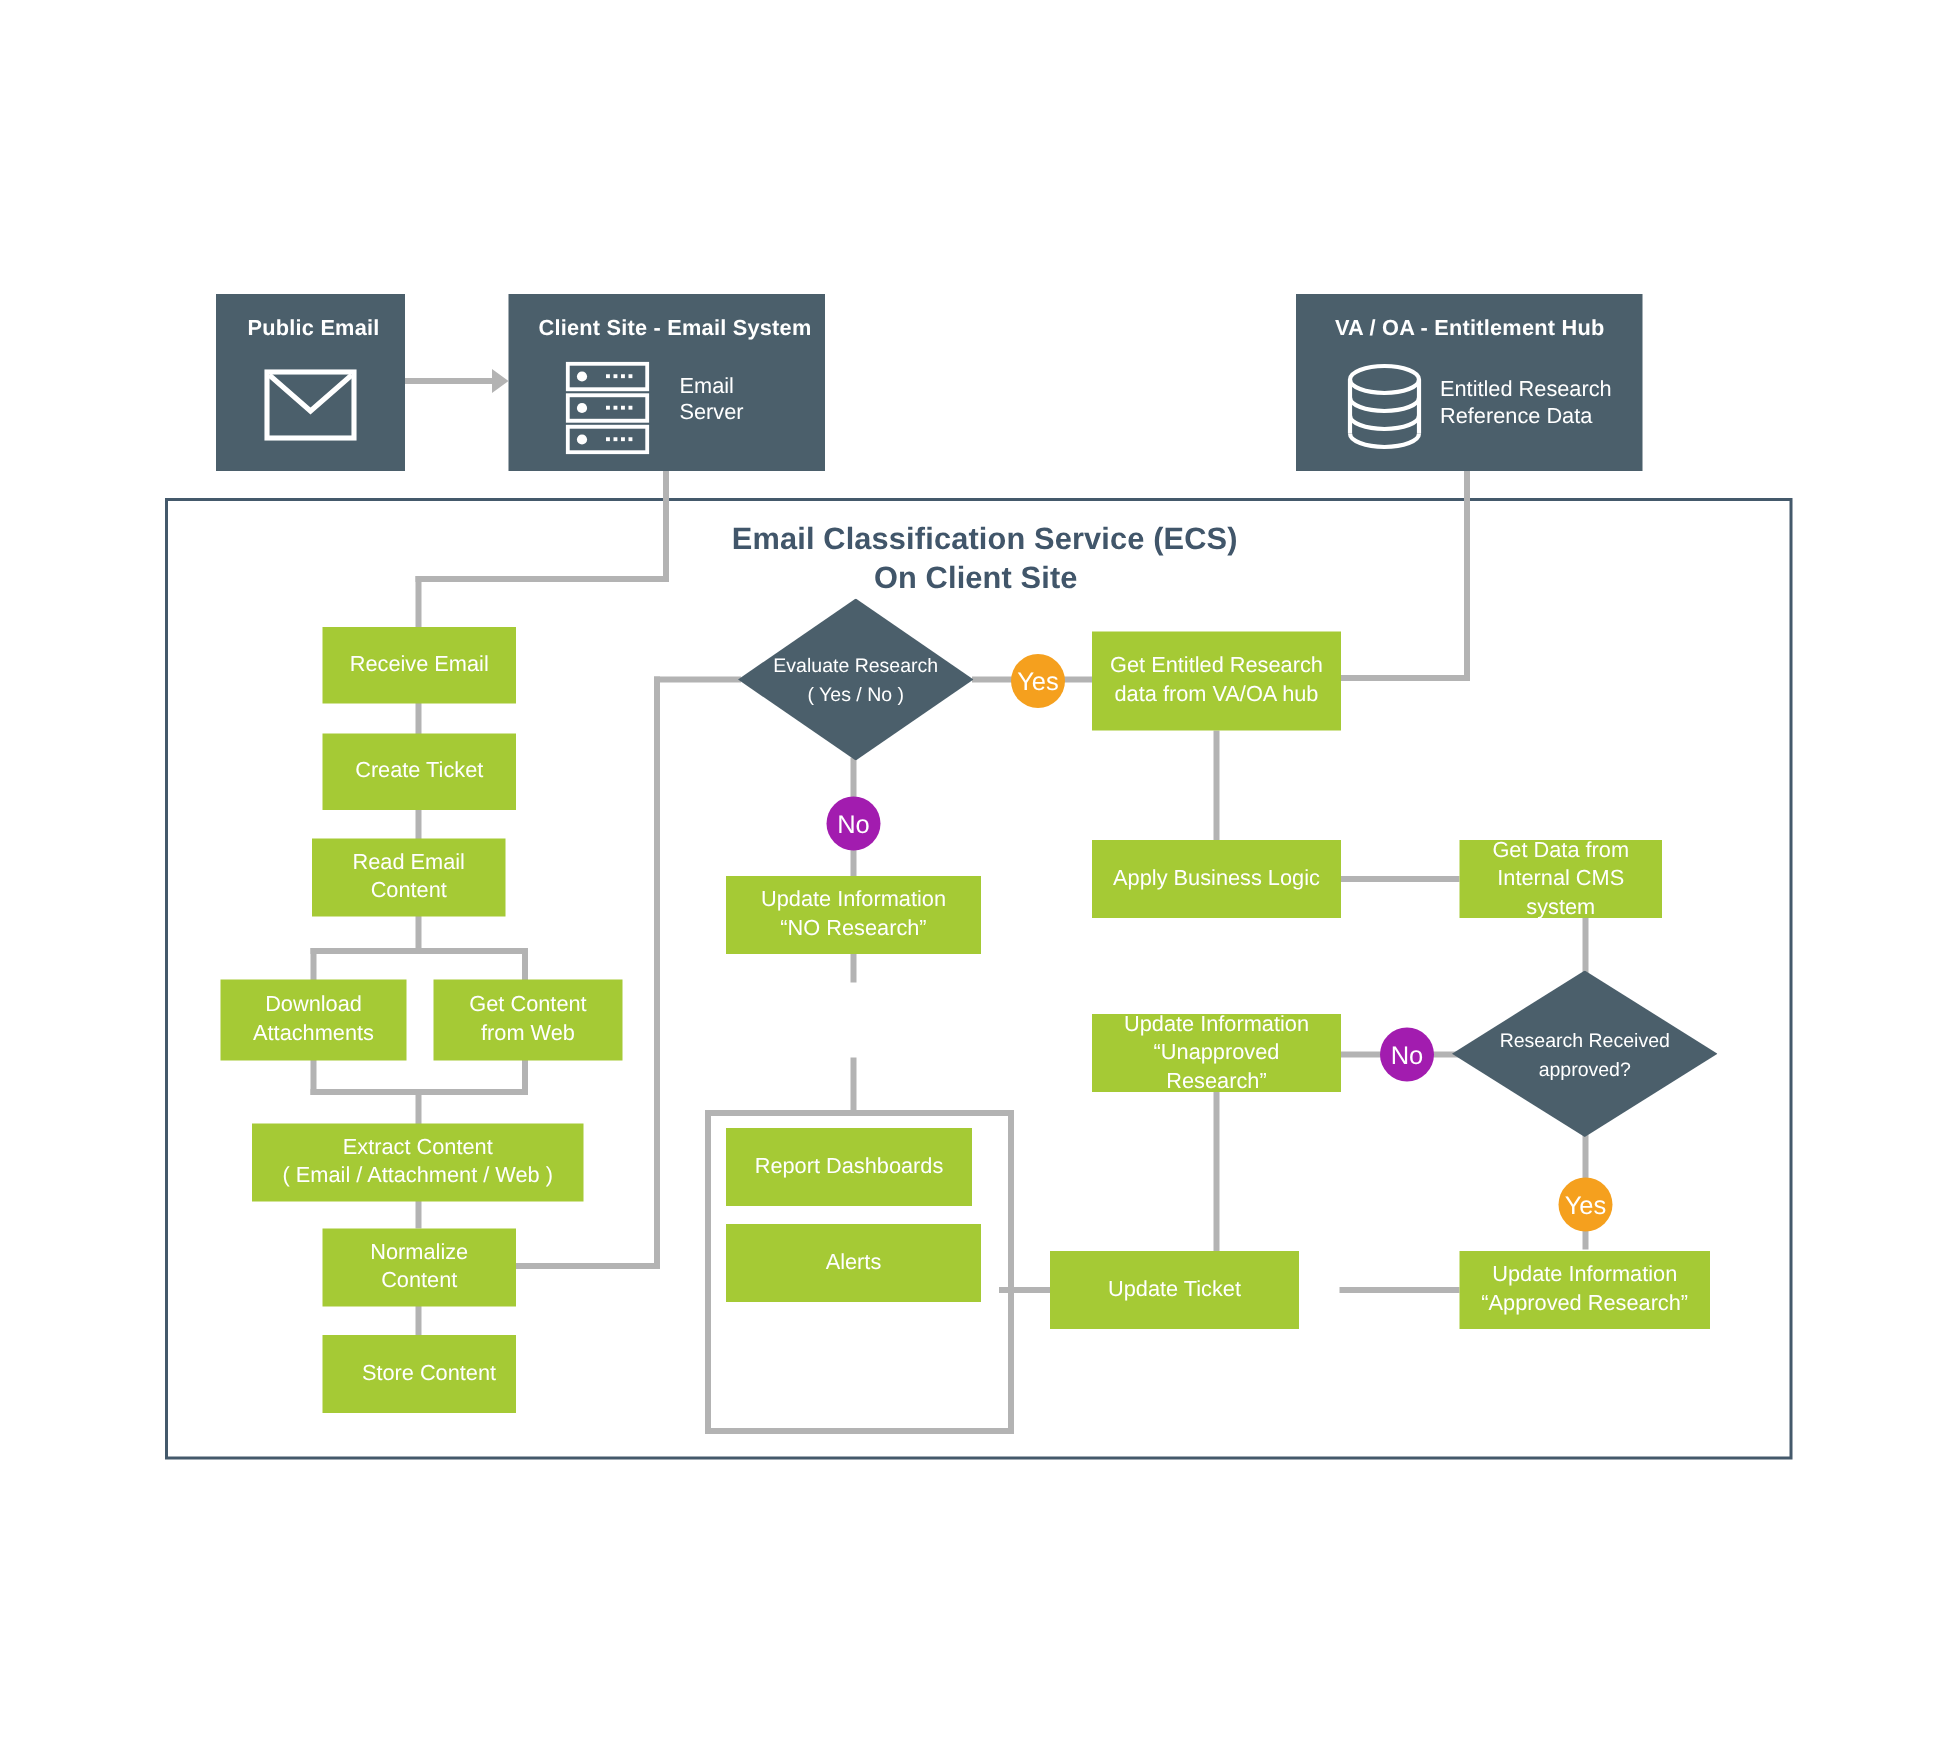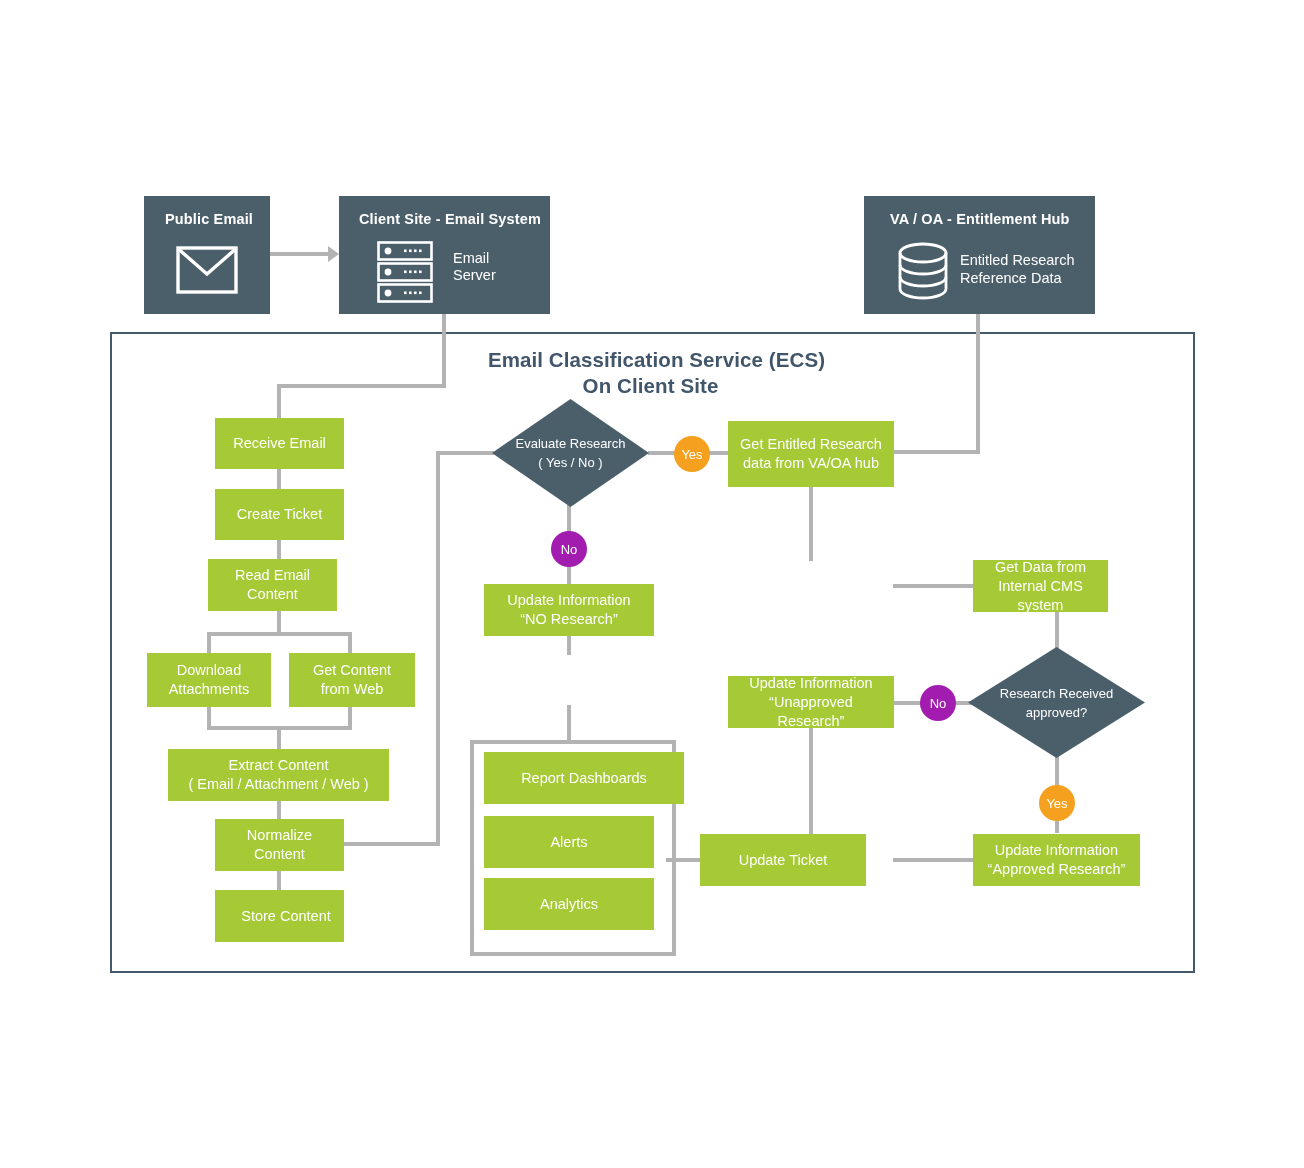--- a/index.html
+++ b/index.html
@@ -108,21 +108,21 @@
     line-height: 19px;
   }
   
   .badge {
     position: absolute;
     border-radius: 50%;
     display: flex;
     align-items: center;
     justify-content: center;
     color: #ffffff;
-    font-size: 13px;
+    font-size: 17px;
     line-height: 1;
   }
   .badge-yes { background: #f5a01e; }
   .badge-no  { background: #a21caf; }
 
   
   .icon-svg { display: block; }
 </style>
 </head>
 <body>
@@ -311,39 +311,39 @@
   </div>
 
   <div class="proc" style="left:484px; top:584px; width:170px; height:52px;">
     <div>
       <div>Update Information</div>
       <div>“NO Research”</div>
     </div>
   </div>
 
 
-  <div class="proc" style="left:484px; top:752px; width:200px; height:52px;">
+  <div class="proc" style="left:484px; top:752px; width:164px; height:52px;">
     <span>Report Dashboards</span>
   </div>
 
   <div class="proc" style="left:484px; top:816px; width:170px; height:52px;">
     <span>Alerts</span>
   </div>
 
-  <div class="proc" style="left:484px; top:878px; width:170px; height:52px;">
-    <span>Analytics</span>
-  </div>
 
   <div class="proc" style="left:728px; top:421px; width:166px; height:66px;">
     <div>
       <div>Get Entitled Research</div>
       <div>data from VA/OA hub</div>
     </div>
   </div>
 
+  <div class="proc" style="left:728px; top:560px; width:166px; height:52px;">
+    <span>Apply Business Logic</span>
+  </div>
 
   <div class="proc" style="left:973px; top:560px; width:135px; height:52px;">
     <div>
       <div>Get Data from</div>
       <div>Internal CMS system</div>
     </div>
   </div>
 
   <div class="diamond-wrap" style="left:968px; top:647px; width:177px; height:111px;">
     <div class="diamond-shape"></div>

